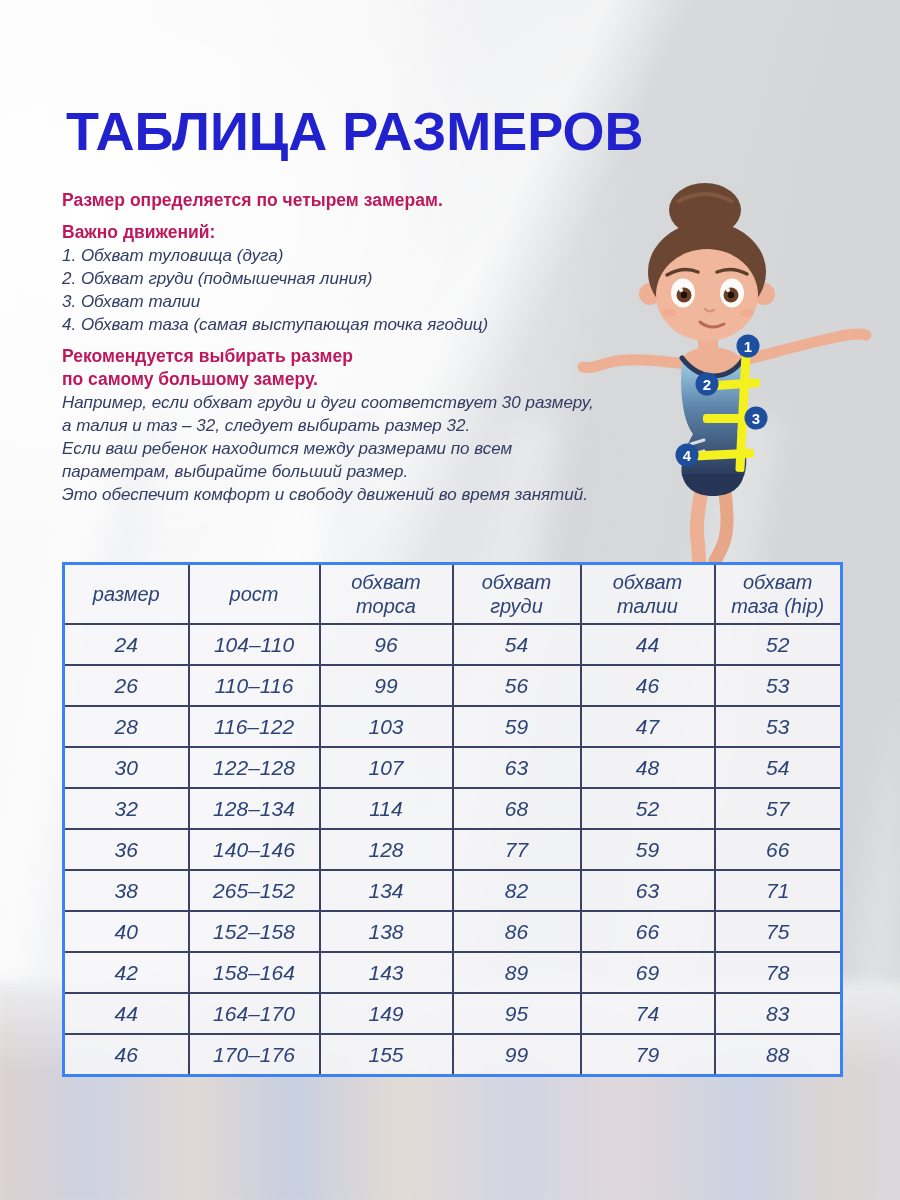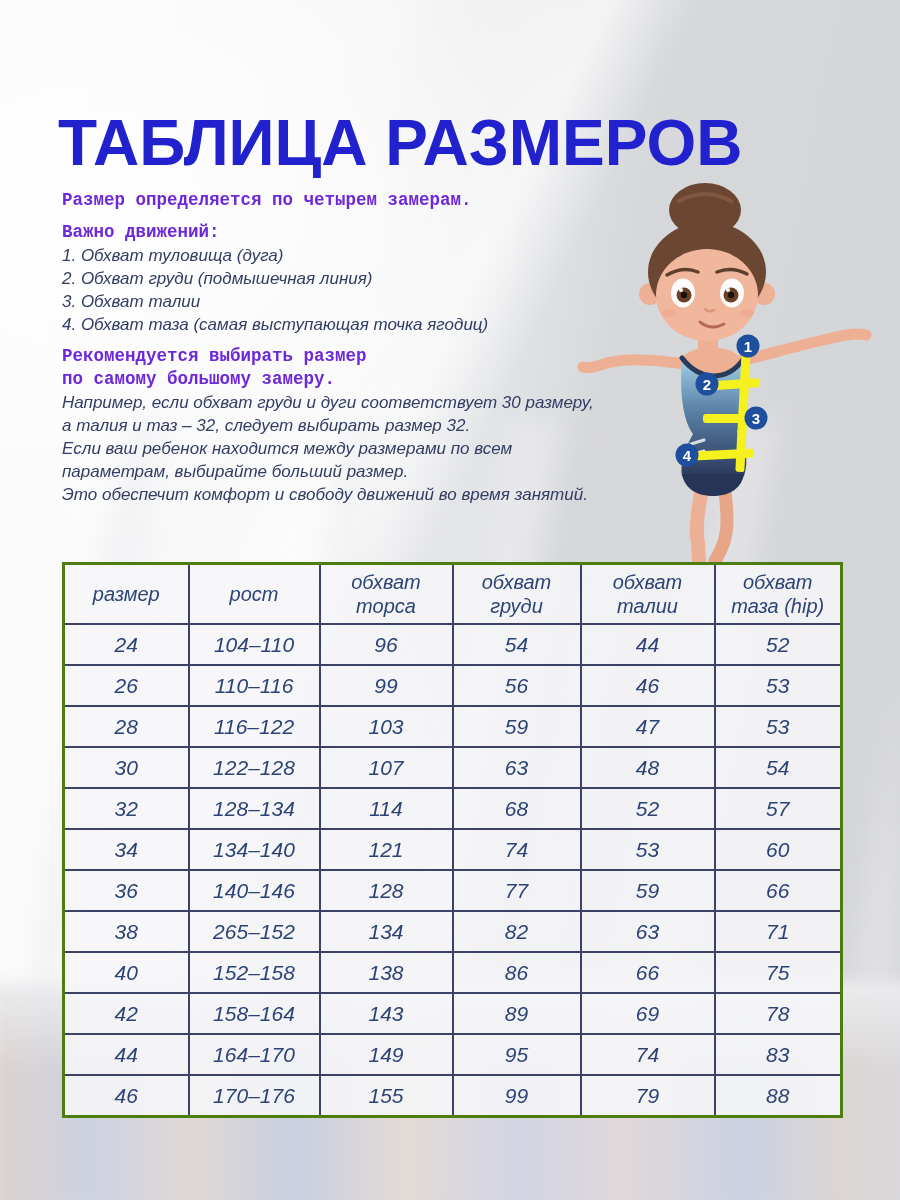--- a/index.html
+++ b/index.html
@@ -17,41 +17,41 @@
       linear-gradient(116deg, rgba(255,255,255,0) 30%, rgba(255,255,255,.6) 41%, rgba(215,217,221,.35) 47%, rgba(255,255,255,0) 58%);}
   .bg-streaks{position:absolute;left:0;right:0;top:420px;bottom:0;opacity:.55;filter:blur(13px);
     background:repeating-linear-gradient(100deg,
       rgba(255,255,255,0) 0 60px, rgba(255,255,255,.5) 85px 115px,
       rgba(203,207,214,.3) 135px 155px, rgba(255,255,255,0) 175px 215px);}
   .bg-bottom{position:absolute;left:-10px;right:-10px;bottom:-12px;height:230px;filter:blur(7px);
     background:
       linear-gradient(180deg, rgba(236,237,239,1) 0%, rgba(236,237,239,0) 38%),
       linear-gradient(90deg,#ddd2cd 0%,#ced2e2 11%,#e0d8d5 22%,#c8cfe0 33%,#e3dad5 45%,#d2d5e4 57%,#e0d7da 69%,#cbd2e2 82%,#dbd5d3 92%,#d9d8dc 100%);}
   
-  .title{position:absolute;left:58px;top:68px;width:800px;
-    font-size:64px;font-weight:bold;line-height:1.0;letter-spacing:0px;
+  .title{position:absolute;left:66px;top:68px;width:800px;
+    font-size:54px;font-weight:bold;line-height:1.0;letter-spacing:0px;
     color:#2121cd;white-space:nowrap;}
   
   .info{position:absolute;left:62px;top:189px;width:575px;color:#333c63;font-size:17px;}
   .info p{margin:0;line-height:23px;}
-  .rb{color:#6d28d9;font-weight:bold;font-size:17.5px;font-family:Liberation Mono, monospace;}
+  .rb{color:#be185d;font-weight:bold;font-size:17.5px;}
   .it{font-style:italic;}
   .gap{margin-top:9px !important;}
   
   .figure{position:absolute;left:565px;top:182px;width:330px;height:380px;}
   .figure svg{display:block;width:330px;height:380px;}
   .badge-num{font-family:"Liberation Sans",sans-serif;font-size:15px;font-weight:bold;fill:#fff;}
   
   table.sizes{position:absolute;left:62px;top:562px;width:778px;
     border-collapse:collapse;table-layout:fixed;
     color:#2c4376;font-style:italic;}
   table.sizes th, table.sizes td{
     border:2px solid #3c4266;text-align:center;vertical-align:middle;
     background:rgba(246,246,248,.88);padding:0;}
-  table.sizes{border:3px solid #4d7c0f;}
+  table.sizes{border:3px solid #3b82f6;}
   table.sizes th{height:58px;font-size:20px;font-weight:normal;white-space:pre-line;line-height:24px;}
   table.sizes td{height:39px;font-size:21px;}
 </style>
 </head>
 <body>
 
 <div class="bg-base"></div>
 <div class="bg-sheen"></div>
 <div class="bg-streaks"></div>
 <div class="bg-bottom"></div>
@@ -210,28 +210,20 @@
       </tr>
       <tr>
         <td>32</td>
         <td>128–134</td>
         <td>114</td>
         <td>68</td>
         <td>52</td>
         <td>57</td>
       </tr>
       <tr>
-        <td>34</td>
-        <td>134–140</td>
-        <td>121</td>
-        <td>74</td>
-        <td>53</td>
-        <td>60</td>
-      </tr>
-      <tr>
         <td>36</td>
         <td>140–146</td>
         <td>128</td>
         <td>77</td>
         <td>59</td>
         <td>66</td>
       </tr>
       <tr>
         <td>38</td>
         <td>265–152</td>

